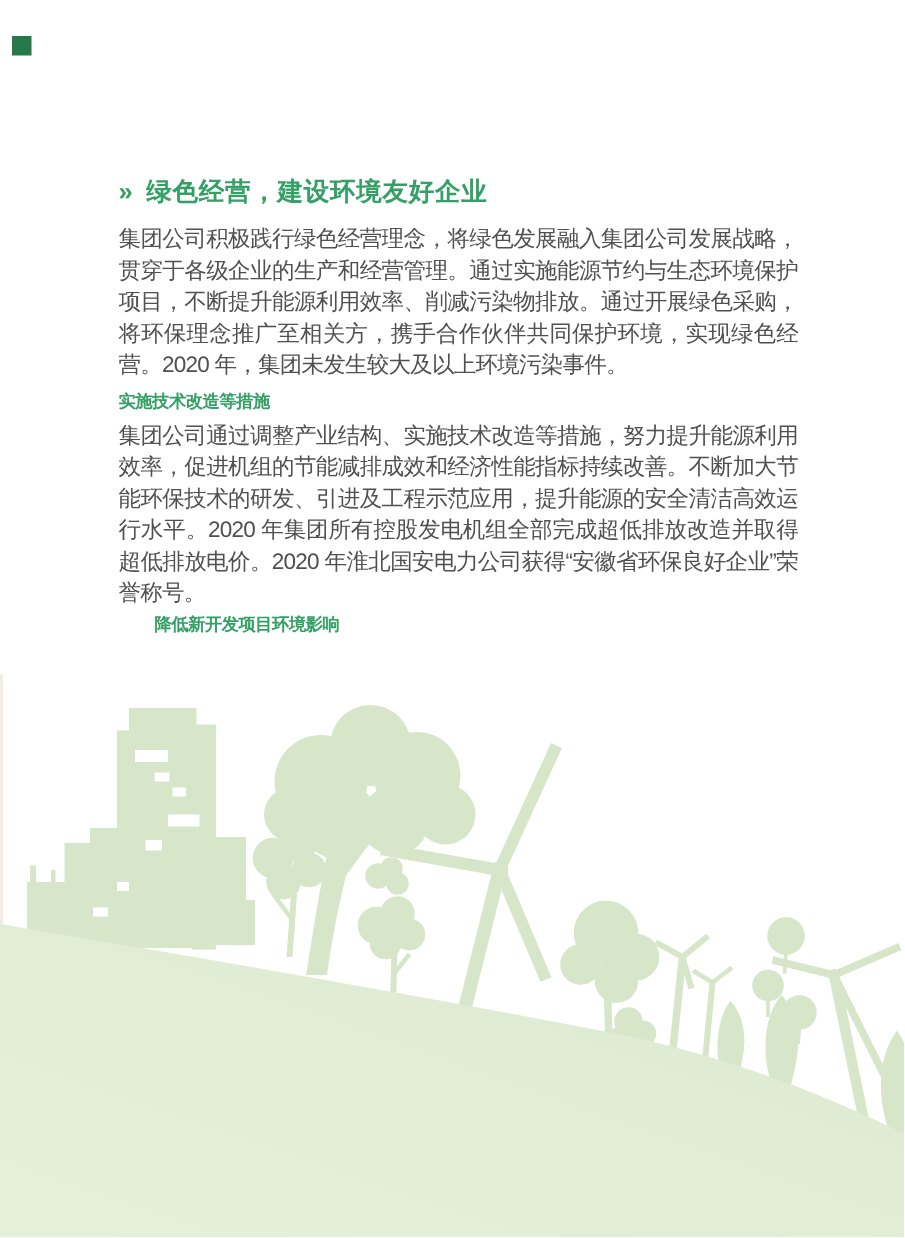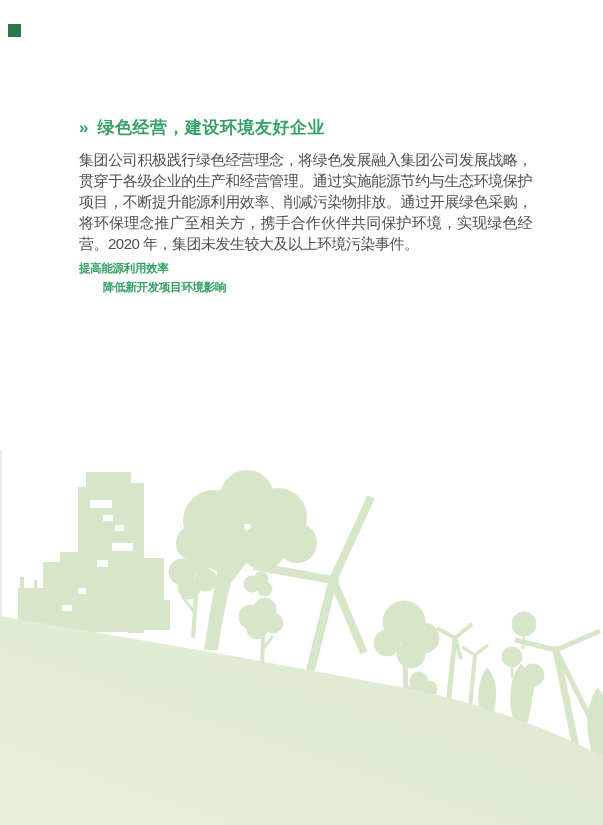--- a/index.html
+++ b/index.html
@@ -40,21 +40,22 @@
 
 <div class="page">
 
   <div class="corner-marker"></div>
 
   <div class="content">
     <h1 class="title"><span class="marker">»</span><span>绿色经营，建设环境友好企业</span></h1>
 
     <p class="para p1">集团公司积极践行绿色经营理念，将绿色发展融入集团公司发展战略，贯穿于各级企业的生产和经营管理。通过实施能源节约与生态环境保护项目，不断提升能源利用效率、削减污染物排放。通过开展绿色采购，将环保理念推广至相关方，携手合作伙伴共同保护环境，实现绿色经营。2020 年，集团未发生较大及以上环境污染事件。</p>
 
-    <h2 class="subhead s1">提高能源利用效率</h2>
+    <h2 class="subhead s1">实施技术改造等措施</h2>
+    <p class="para p2">集团公司通过调整产业结构、实施技术改造等措施，努力提升能源利用效率，促进机组的节能减排成效和经济性能指标持续改善。不断加大节能环保技术的研发、引进及工程示范应用，提升能源的安全清洁高效运行水平。2020 年集团所有控股发电机组全部完成超低排放改造并取得超低排放电价。2020 年淮北国安电力公司获得“安徽省环保良好企业”荣誉称号。</p>
 
     <h2 class="subhead s2">降低新开发项目环境影响</h2>
   </div>
 
   <div class="edge-strip"></div>
 
   <svg class="illustration" viewBox="0 420 603 405" xmlns="http://www.w3.org/2000/svg" aria-hidden="true">
     <defs>
       <linearGradient id="groundGrad" x1="0%" y1="100%" x2="100%" y2="0%">
         <stop offset="0%" stop-color="#e5f0db"></stop>

